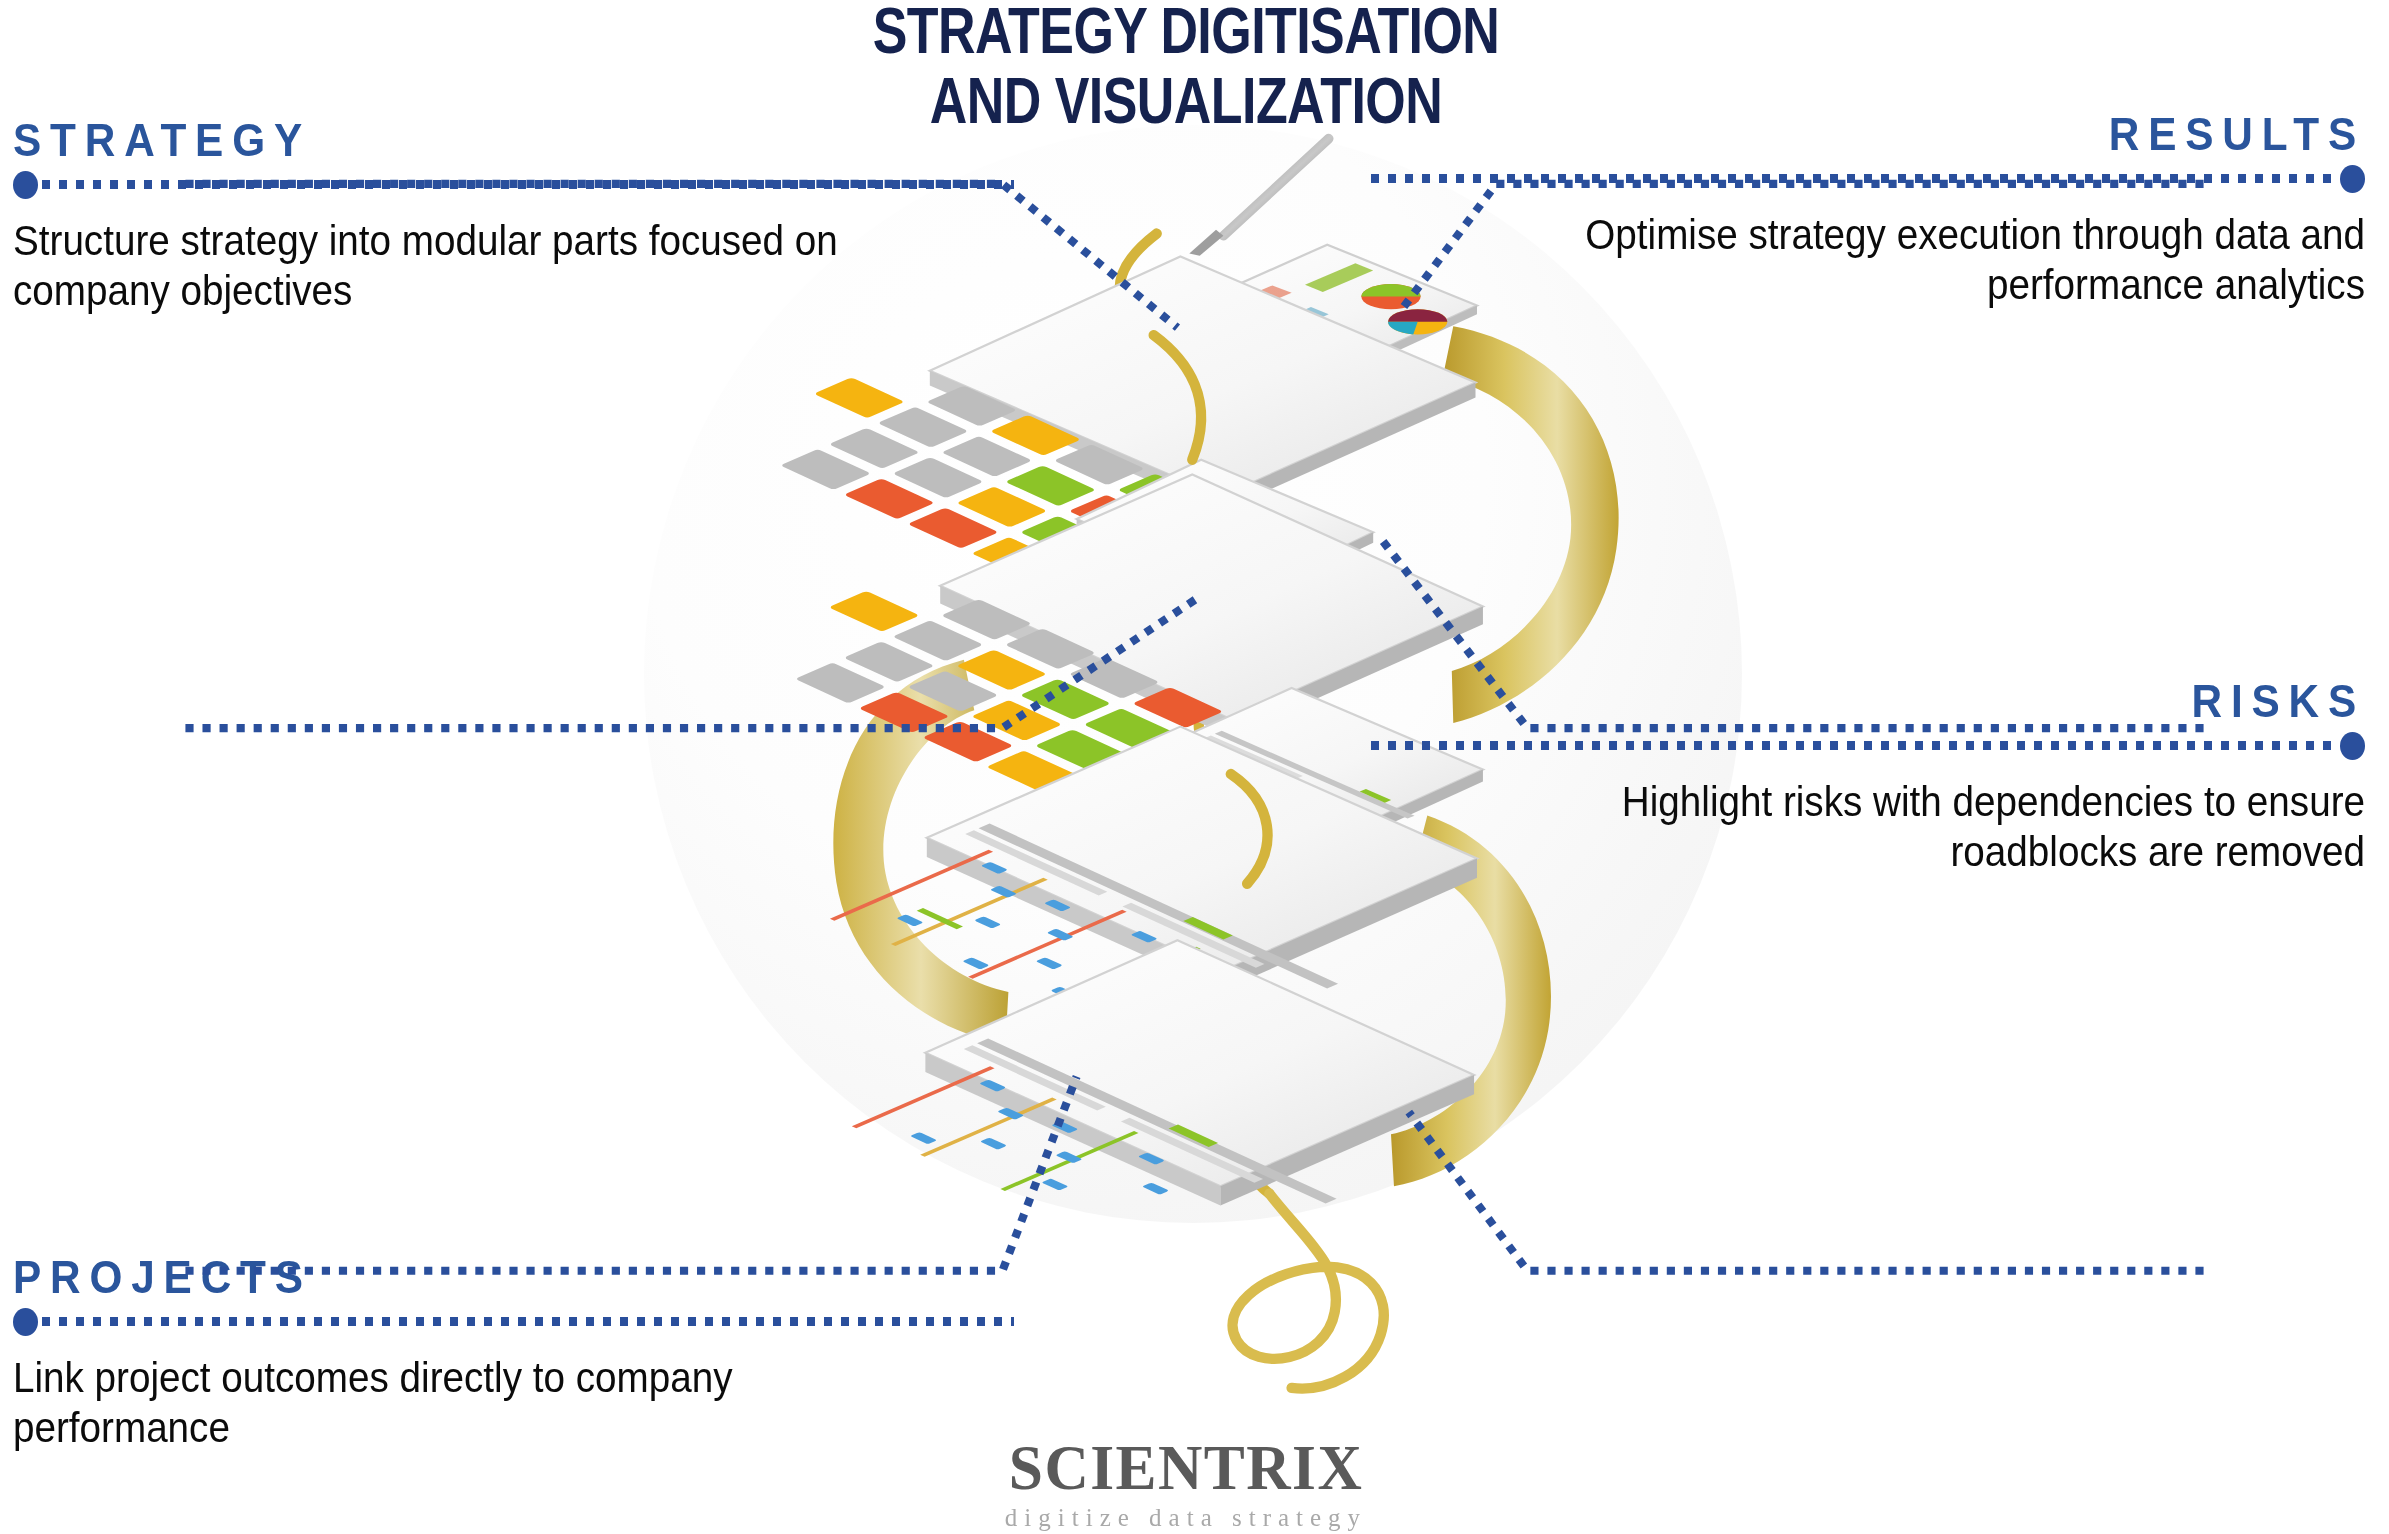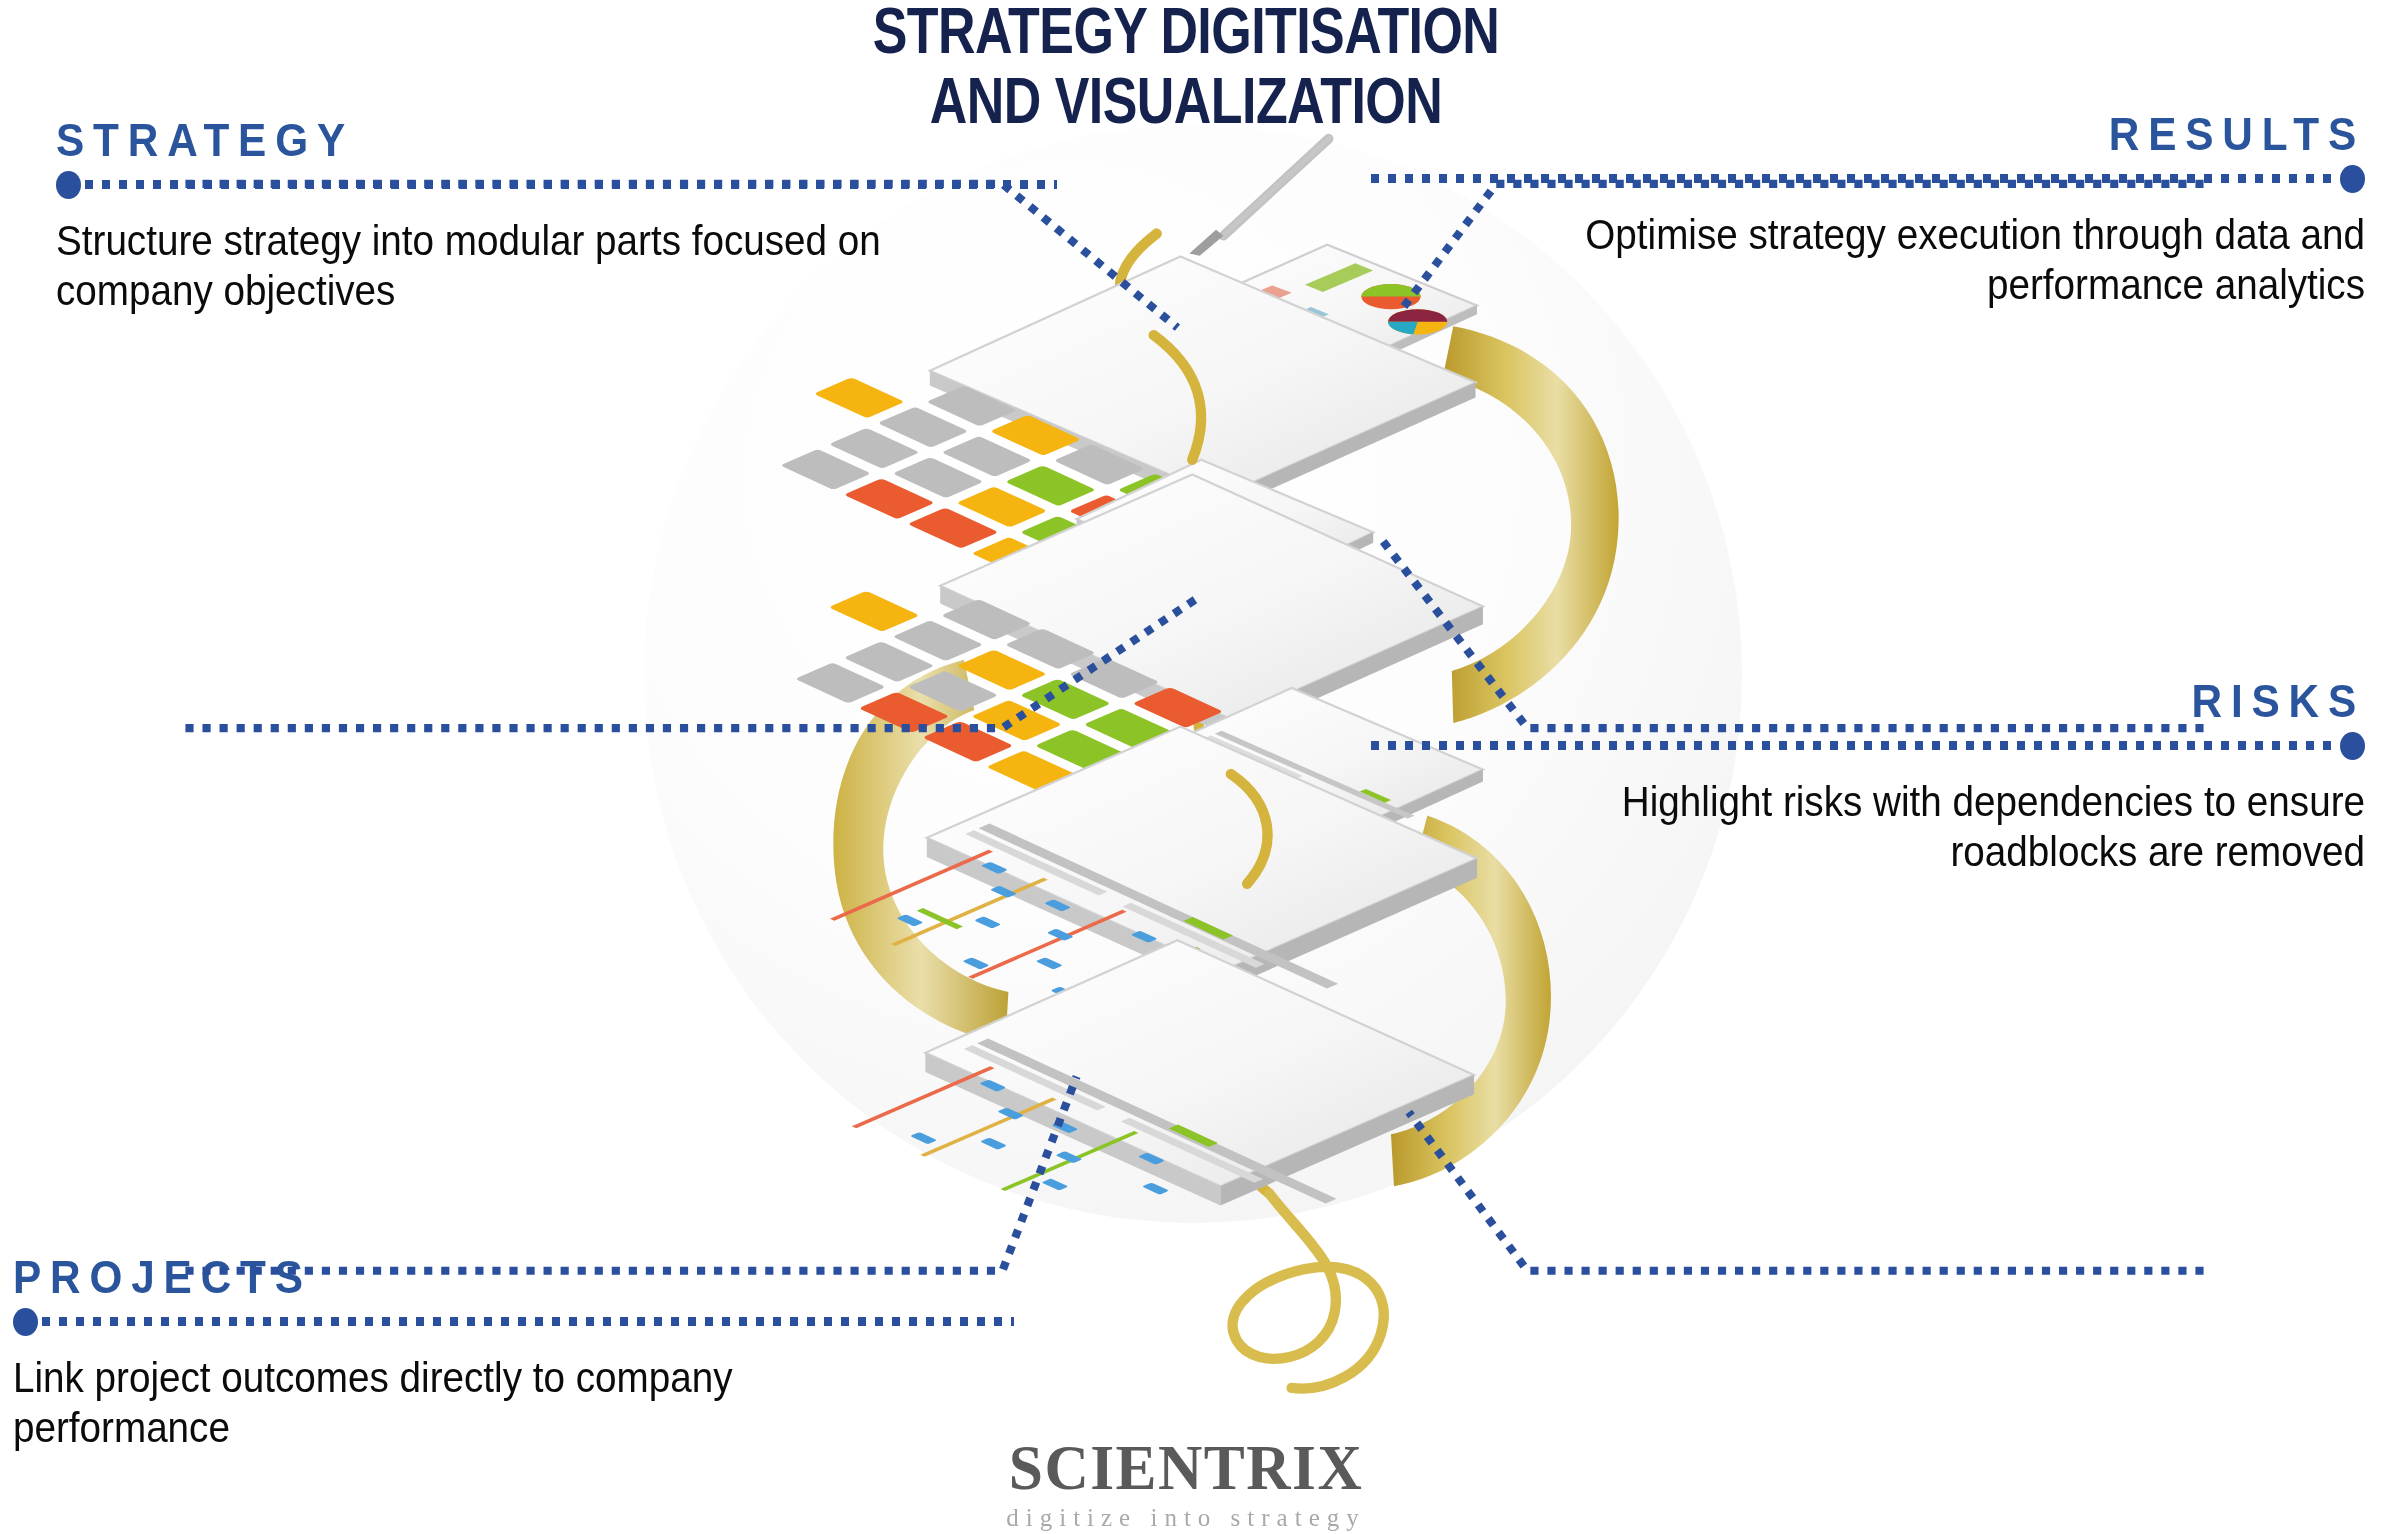--- a/index.html
+++ b/index.html
@@ -87,21 +87,21 @@
     font-size: 42px;
     line-height: 1.18;
     color: #0b0b0b;
     transform: scaleX(0.92);
     font-weight: 400;
   }
   .block.left  .body { transform-origin: left center;  text-align: left; }
   .block.right .body { transform-origin: right center; text-align: right; }
 
   
-  #b-strategy { left: 13.3px;  top: 117px;  width: 1001px; margin-left: 43px; }
+  #b-strategy { left: 13.3px;  top: 117px;  width: 1001px; }
   #b-programs { left: 13.3px;  top: 659px;  width: 1001px; }
   #b-projects { left: 13.3px;  top: 1254px; width: 1001px; }
   #b-results  { right: 7.4px; top: 111px;  width: 994px; }
   #b-risks    { right: 7.4px; top: 659px;  width: 994px; margin-top: 19px; }
   #b-tasks    { right: 7.4px; top: 1201px; width: 994px; }
 
   
   #connectors { position: absolute; left: 0; top: 0; width: 2389px; height: 1534px; z-index: 26; }
   .conn { fill: none; stroke: #2a4f9c; stroke-width: 11; stroke-dasharray: 11 12; stroke-linecap: butt; }
 
@@ -493,17 +493,17 @@
     <div class="rule-wrap">
       <span class="rule"></span>
       <span class="dot"></span>
     </div>
     <div class="body">Highlight risks with dependencies to ensure roadblocks are removed</div>
   </div>
 
 
   <div class="logo">
     <div class="logo-word">SCIENTRIX</div>
-    <div class="logo-tag">digitize into strategy</div>
+    <div class="logo-tag">digitize data strategy</div>
   </div>
 
 </div>
 
 
 </body></html>

